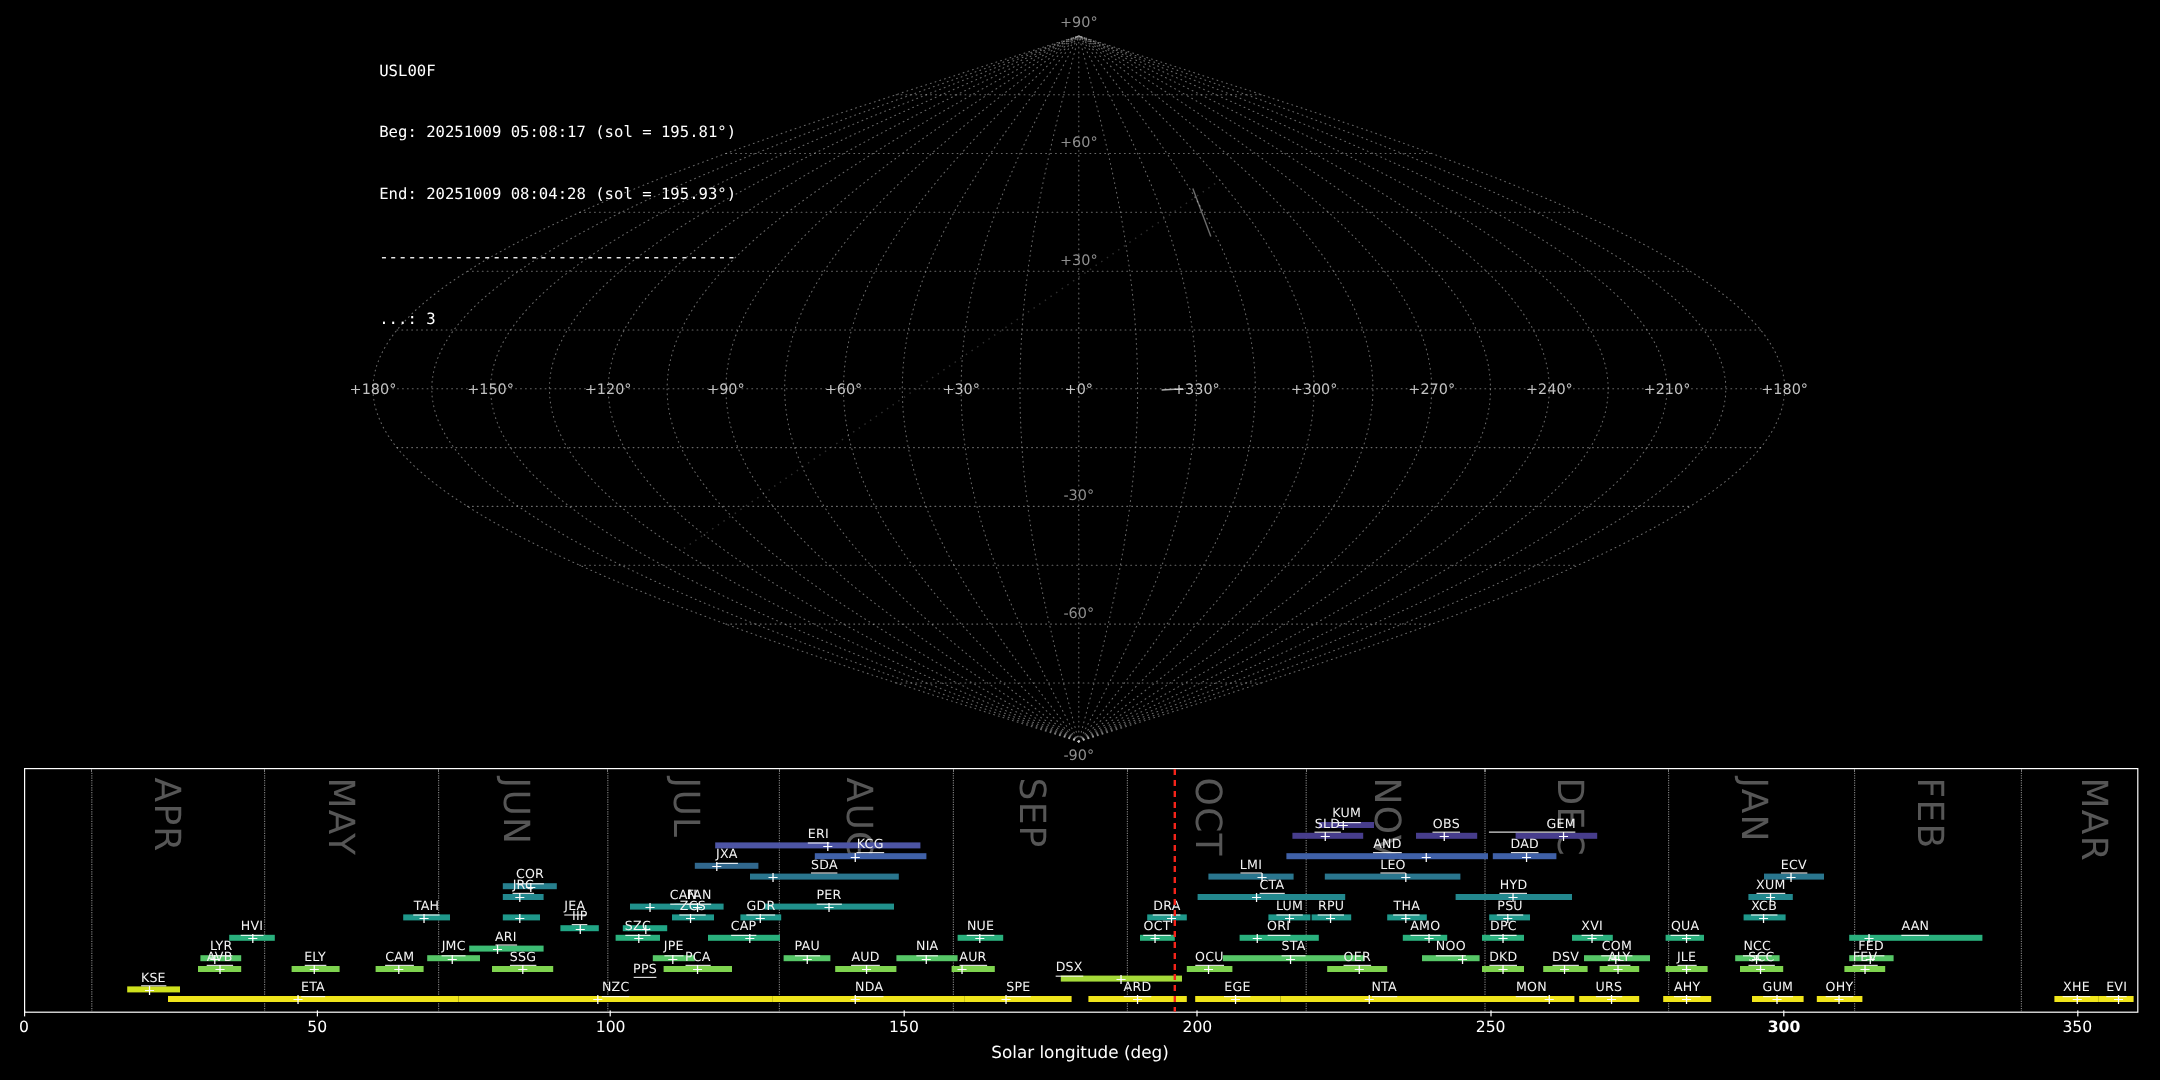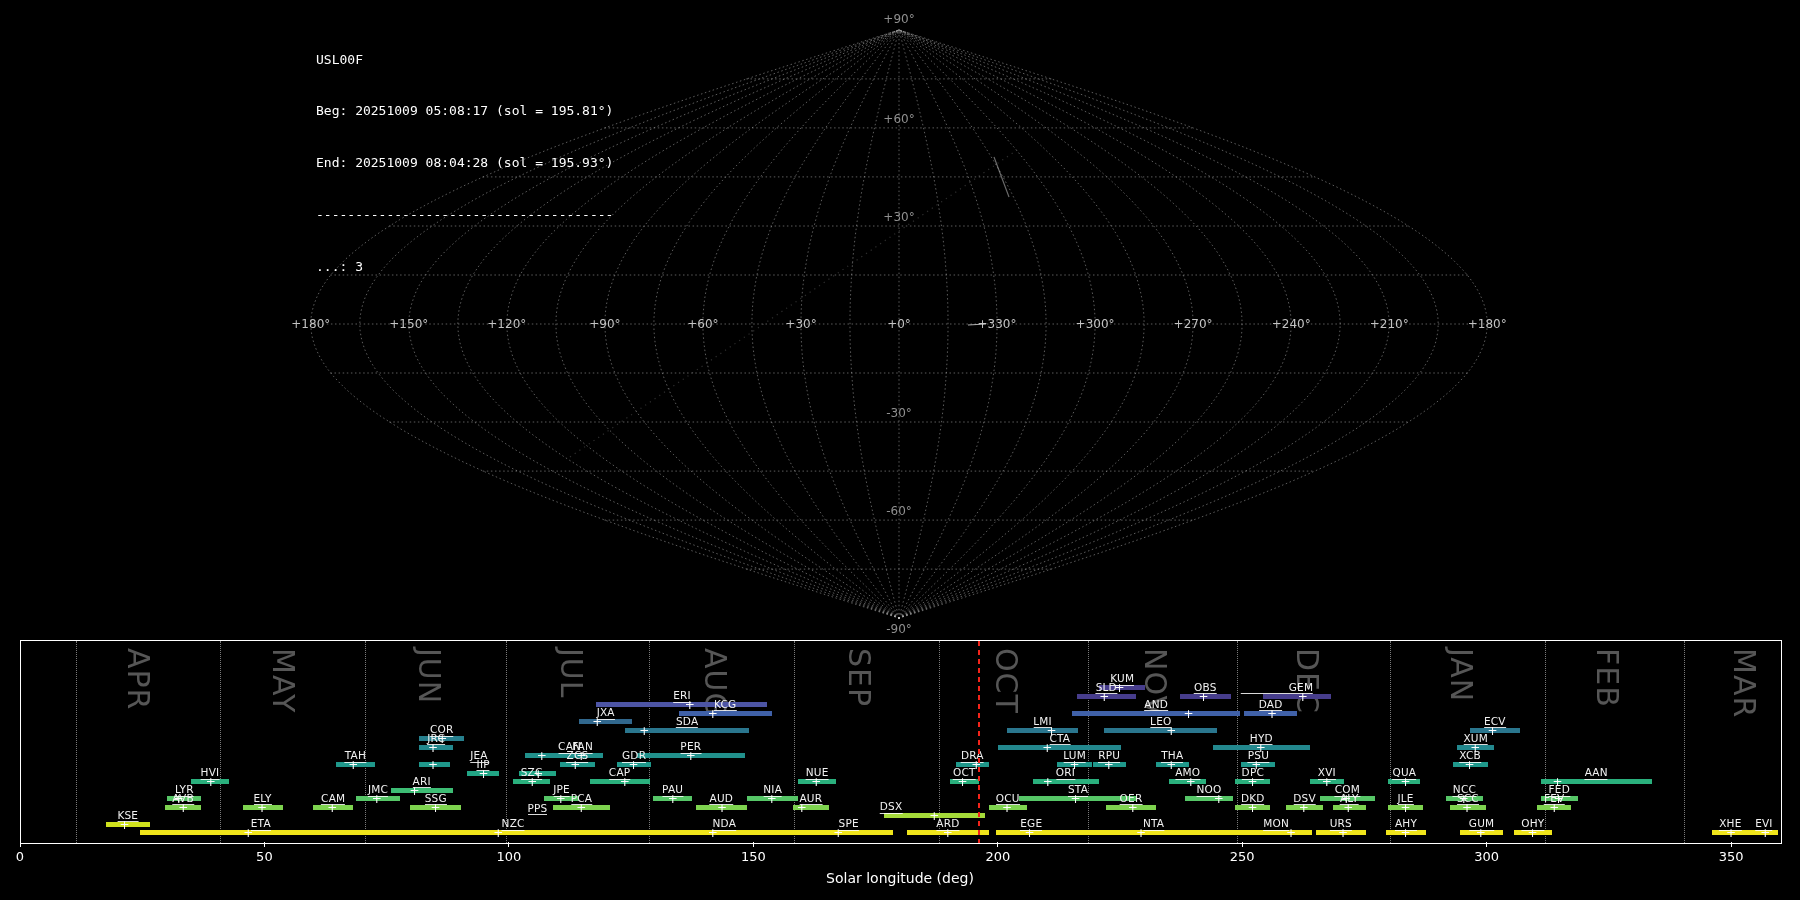--- a/index.html
+++ b/index.html
@@ -408,20 +408,20 @@
       <div class="ticklabel" style="left: 244.4px;">50</div>
       <div class="tick" style="left: 488.4px;"></div>
       <div class="ticklabel" style="left: 488.9px;">100</div>
       <div class="tick" style="left: 732.8px;"></div>
       <div class="ticklabel" style="left: 733.3px;">150</div>
       <div class="tick" style="left: 977.3px;"></div>
       <div class="ticklabel" style="left: 977.8px;">200</div>
       <div class="tick" style="left: 1221.7px;"></div>
       <div class="ticklabel" style="left: 1222.2px;">250</div>
       <div class="tick" style="left: 1466.2px;"></div>
-      <div class="ticklabel" style="left: 1466.7px;">300</div>
+      <div class="ticklabel" style="left: 1466.7px; font-weight: bold;">300</div>
       <div class="tick" style="left: 1710.6px;"></div>
       <div class="ticklabel" style="left: 1711.1px;">350</div>
     </div>
 
   <div class="xlabel">Solar longitude (deg)</div>
 
 </div>
 
 </body></html>

